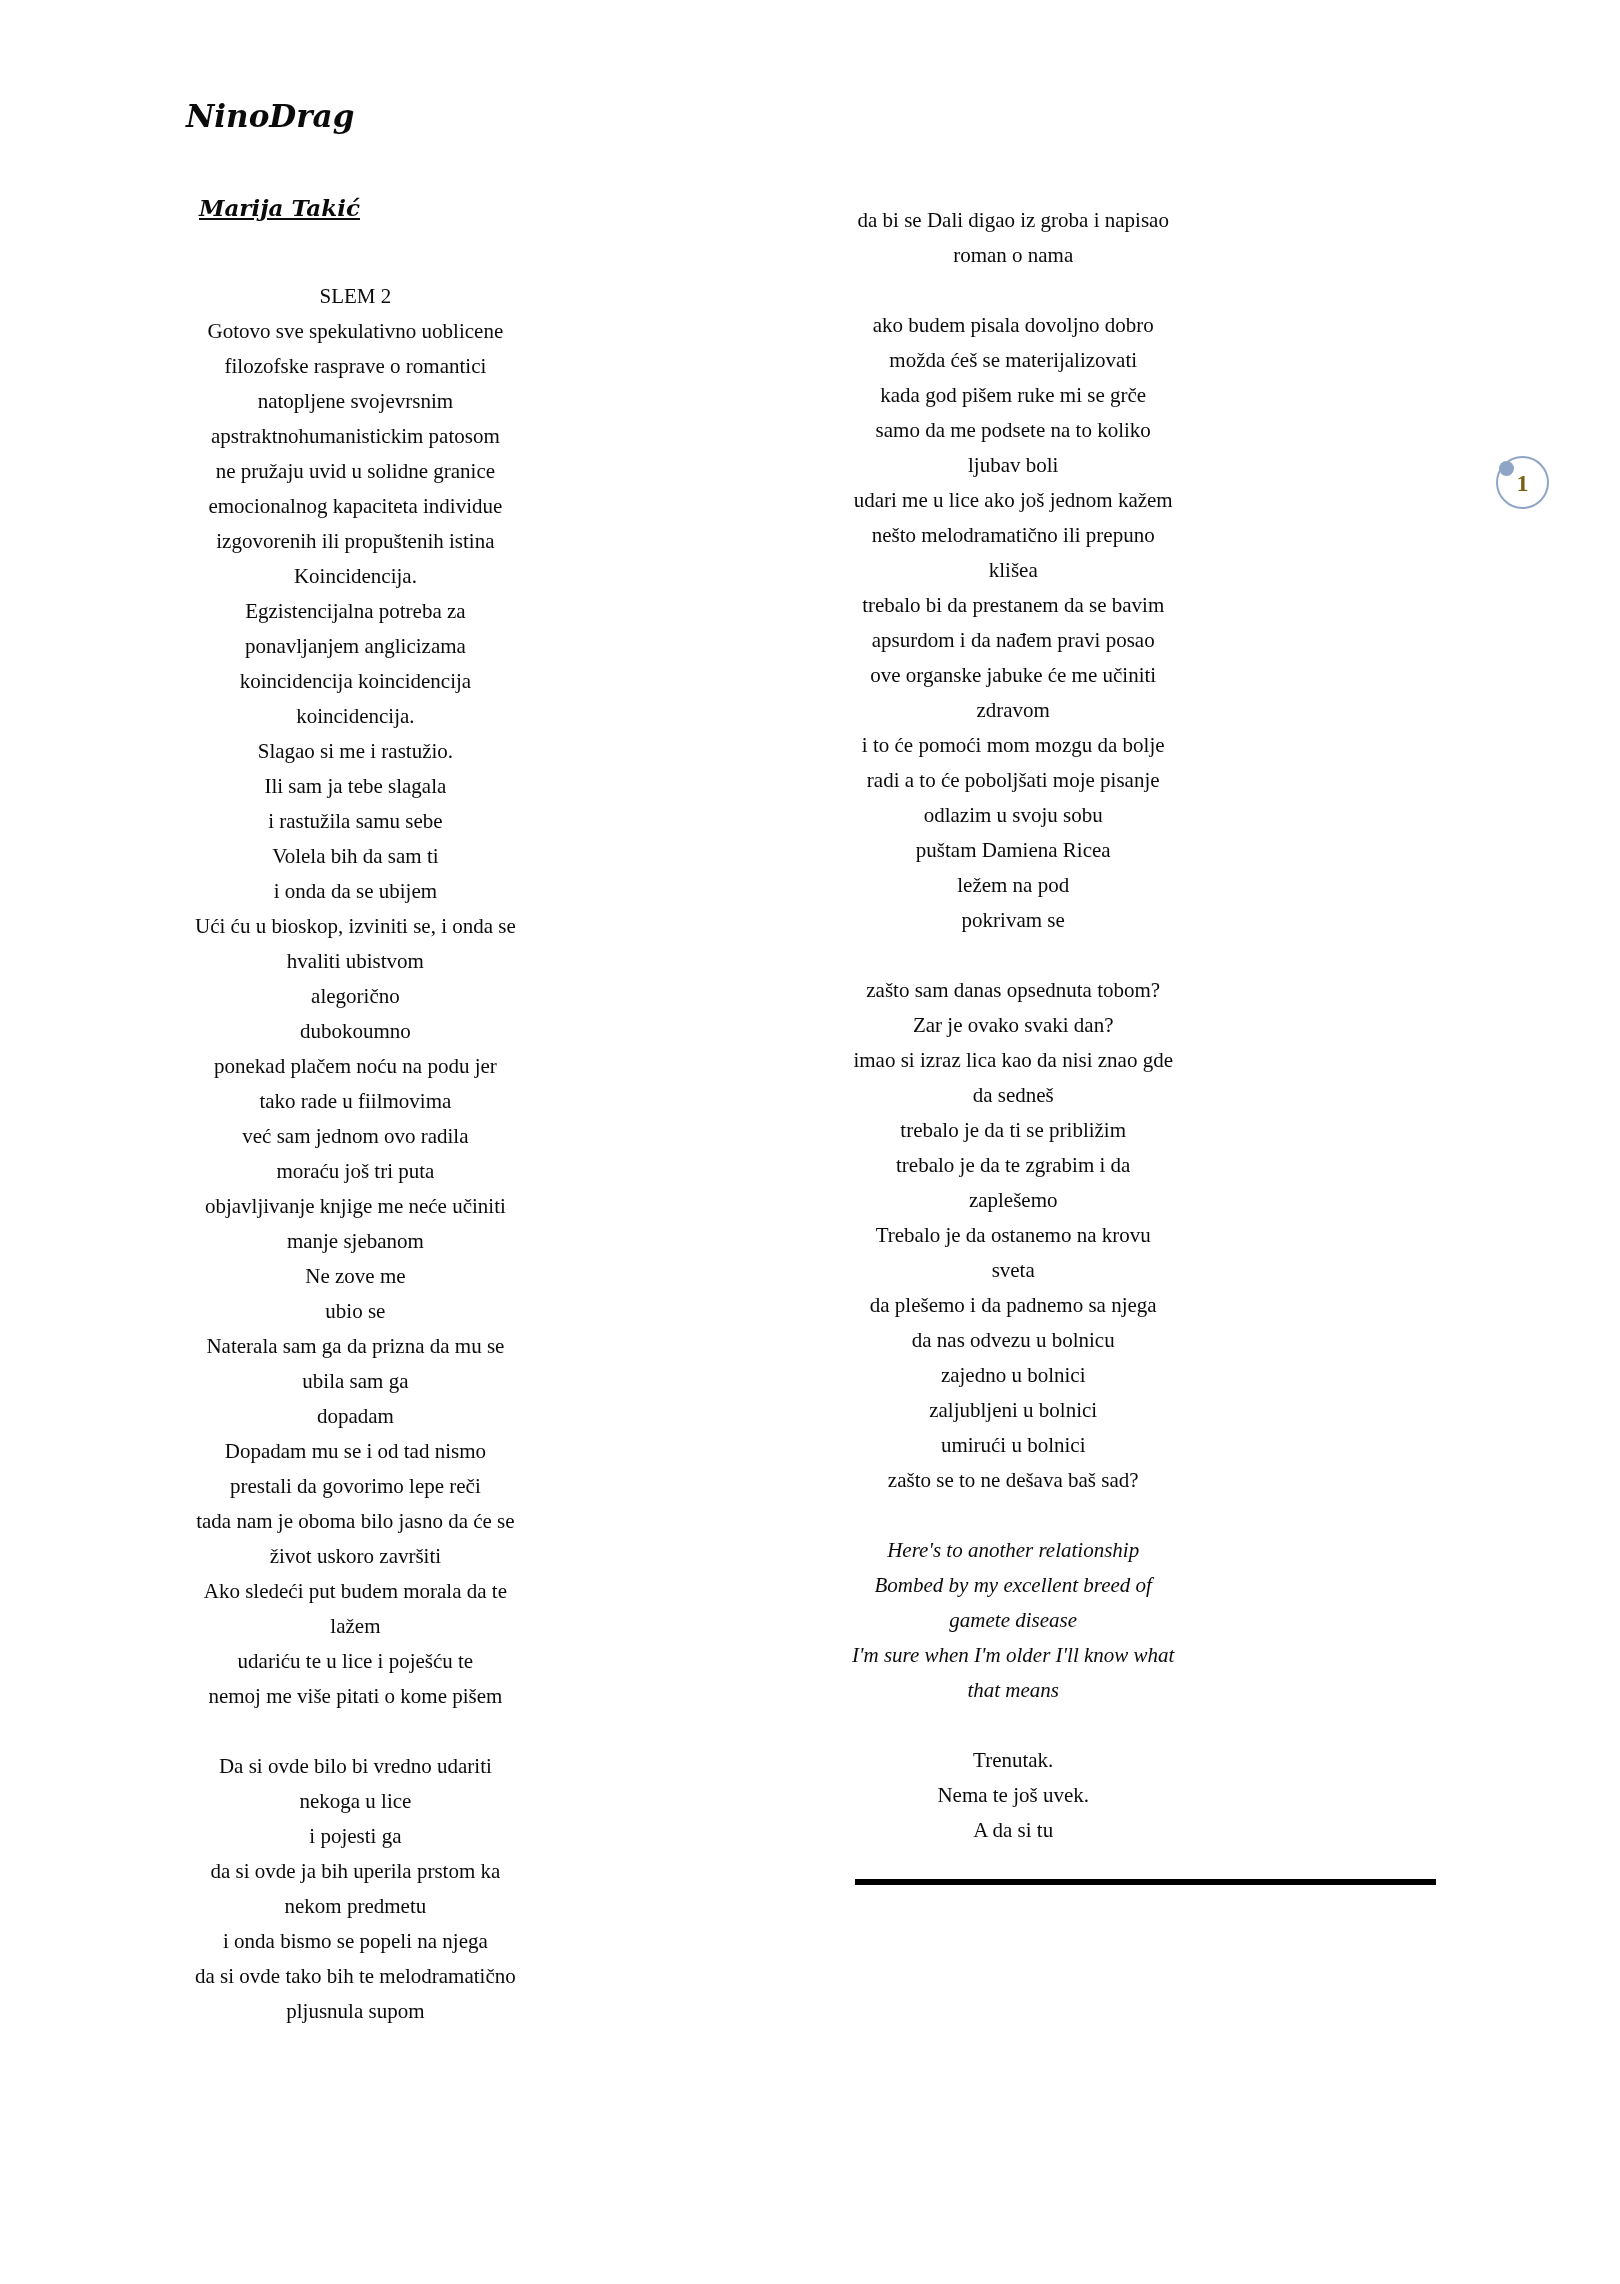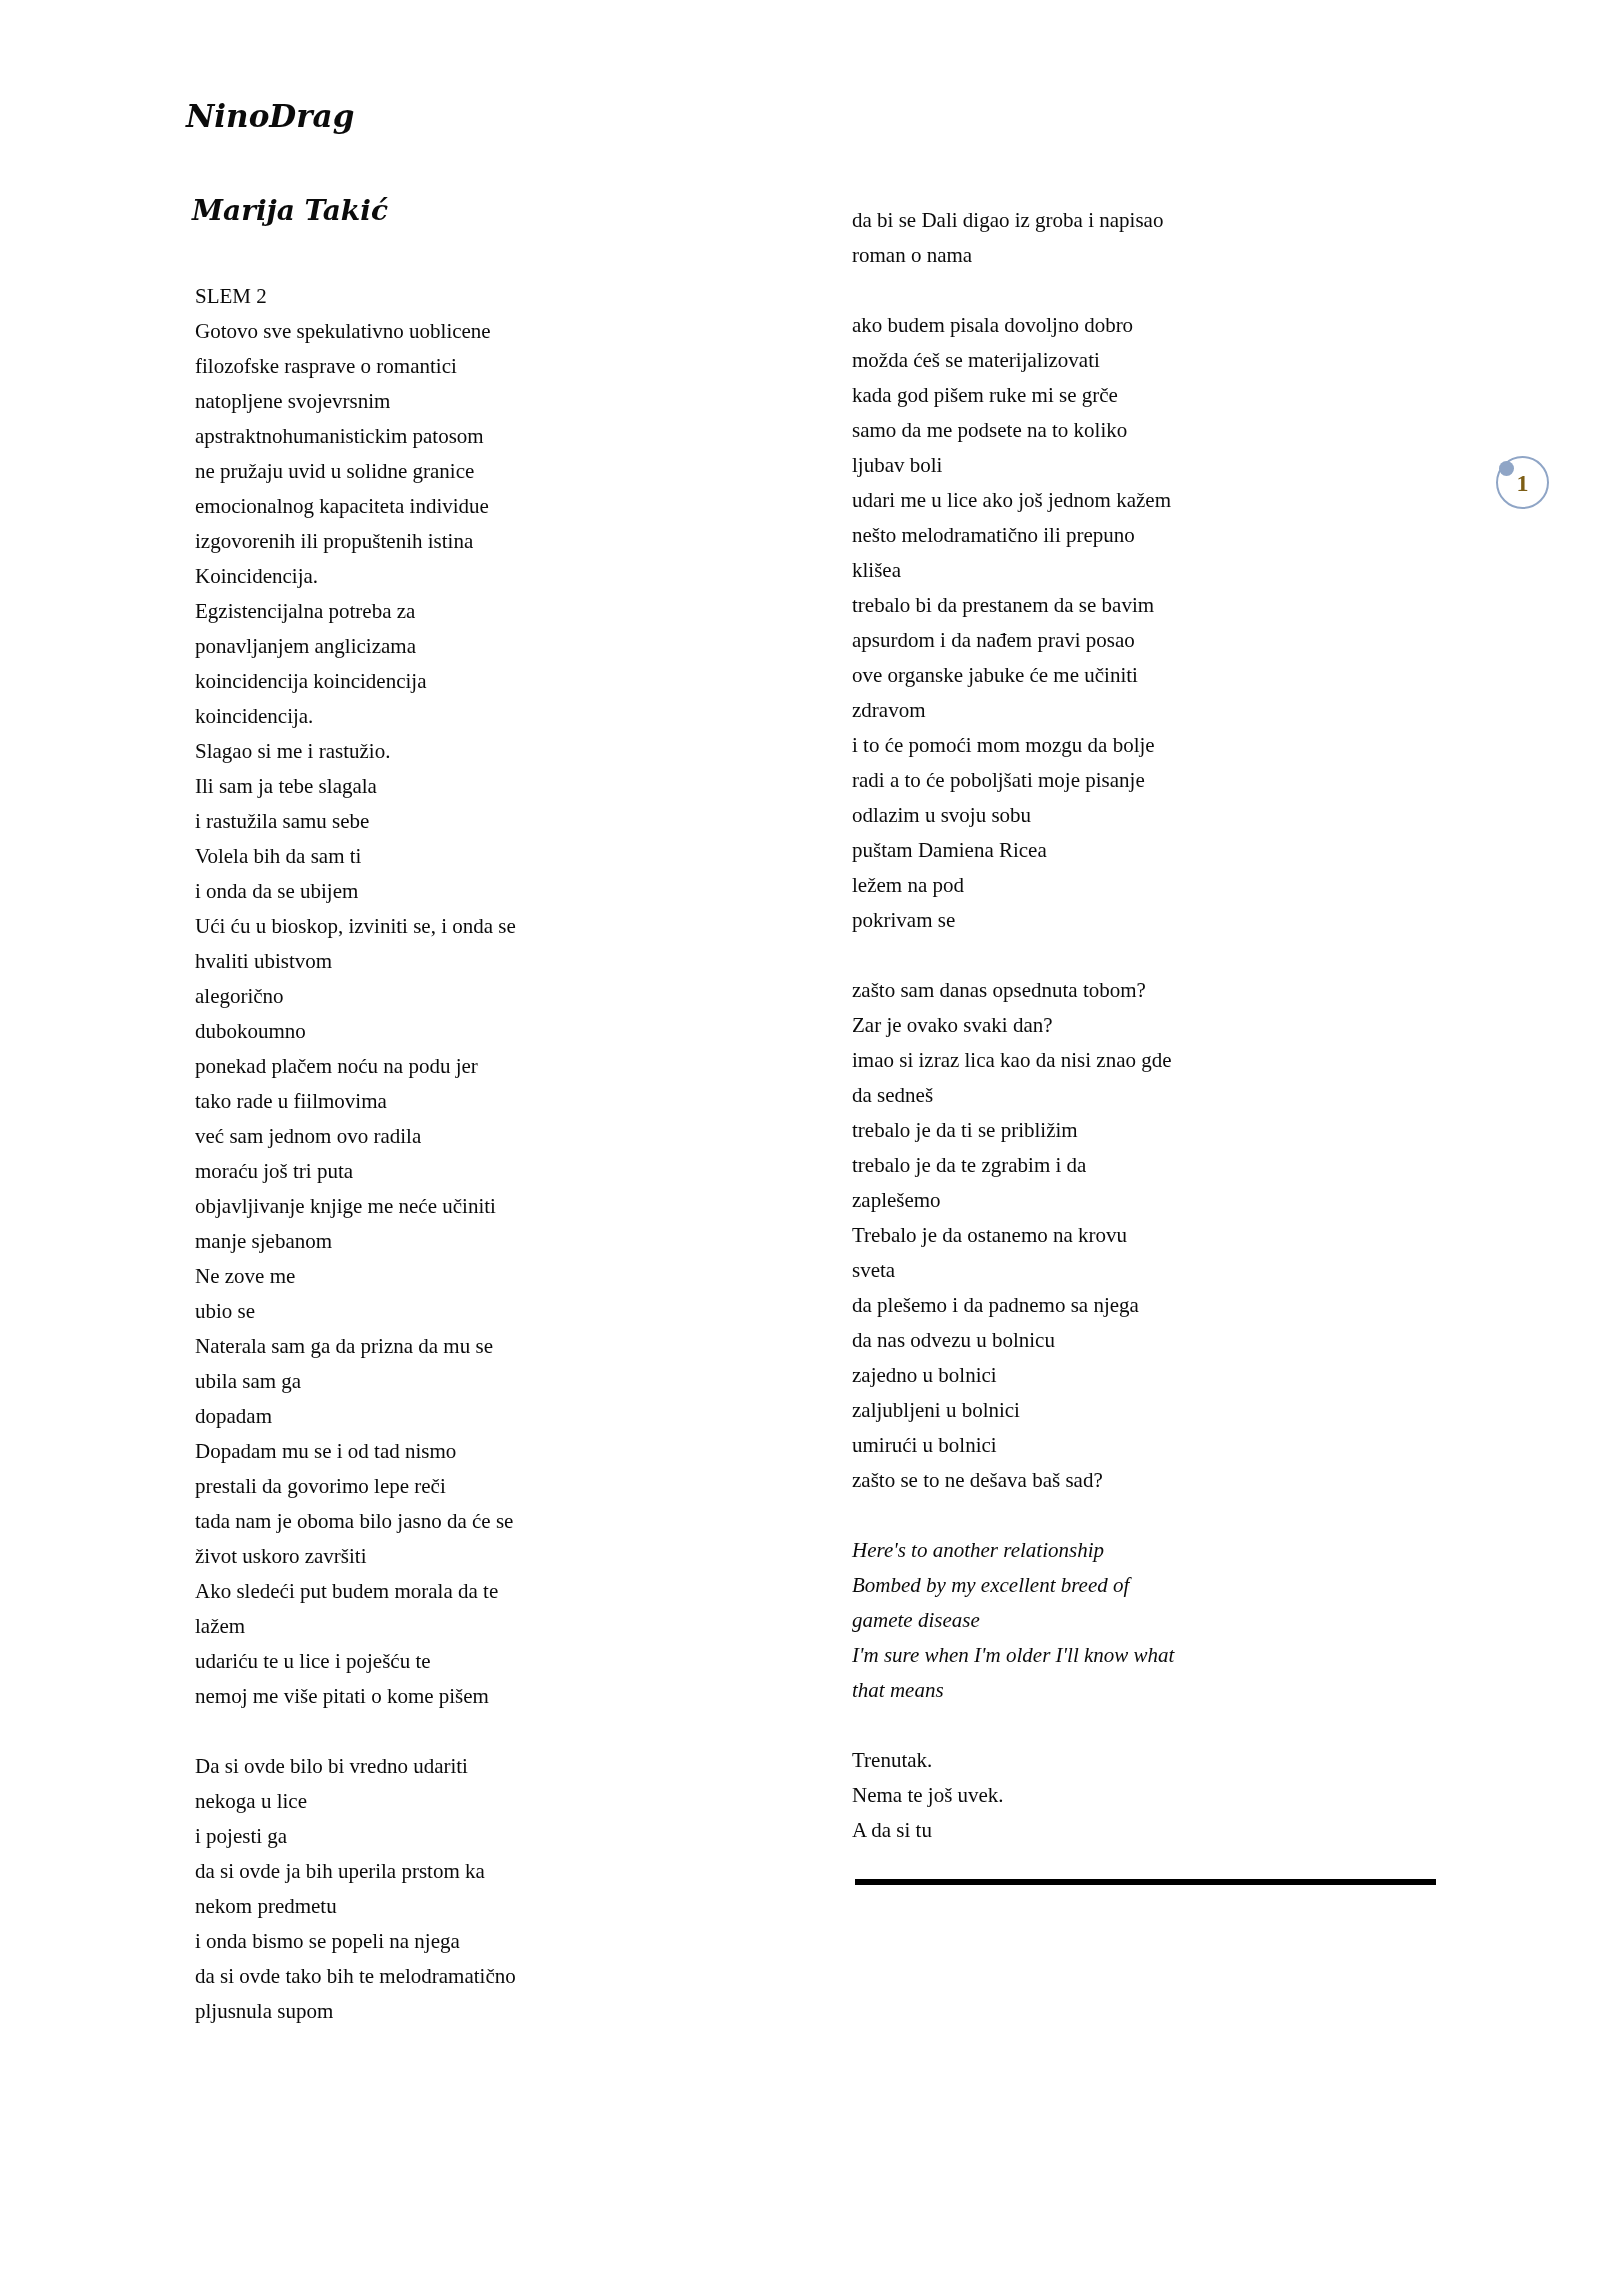--- a/index.html
+++ b/index.html
@@ -4,38 +4,40 @@
 <style>
   html, body { margin: 0; padding: 0; background: #ffffff; }
   .page {
     position: relative;
     width: 1621px;
     height: 2284px;
     background: #ffffff;
     color: #0b0b0b;
     font-family: "Liberation Serif", "DejaVu Serif", serif;
     overflow: hidden;
+    text-align: center;
   }
   .script-text {
     font-family: "DejaVu Serif", serif;
     font-style: italic;
     font-weight: bold;
     white-space: nowrap;
   }
   .doc-header {
     position: absolute;
     left: 186px;
     top: 98px;
     font-size: 31px;
   }
   .poem-author {
     position: absolute;
-    left: 192px;
+    left: 199px;
     top: 194px;
-    font-size: 28px;
+    font-size: 23px;
+    text-decoration: underline;
   }
   .col {
     position: absolute;
     font-size: 21px;
     line-height: 35px;
     white-space: nowrap;
   }
   .col-left  { left: 195px;  top: 279px; }
   .col-right { left: 852px; top: 203px; }
   .line { height: 35px; }

